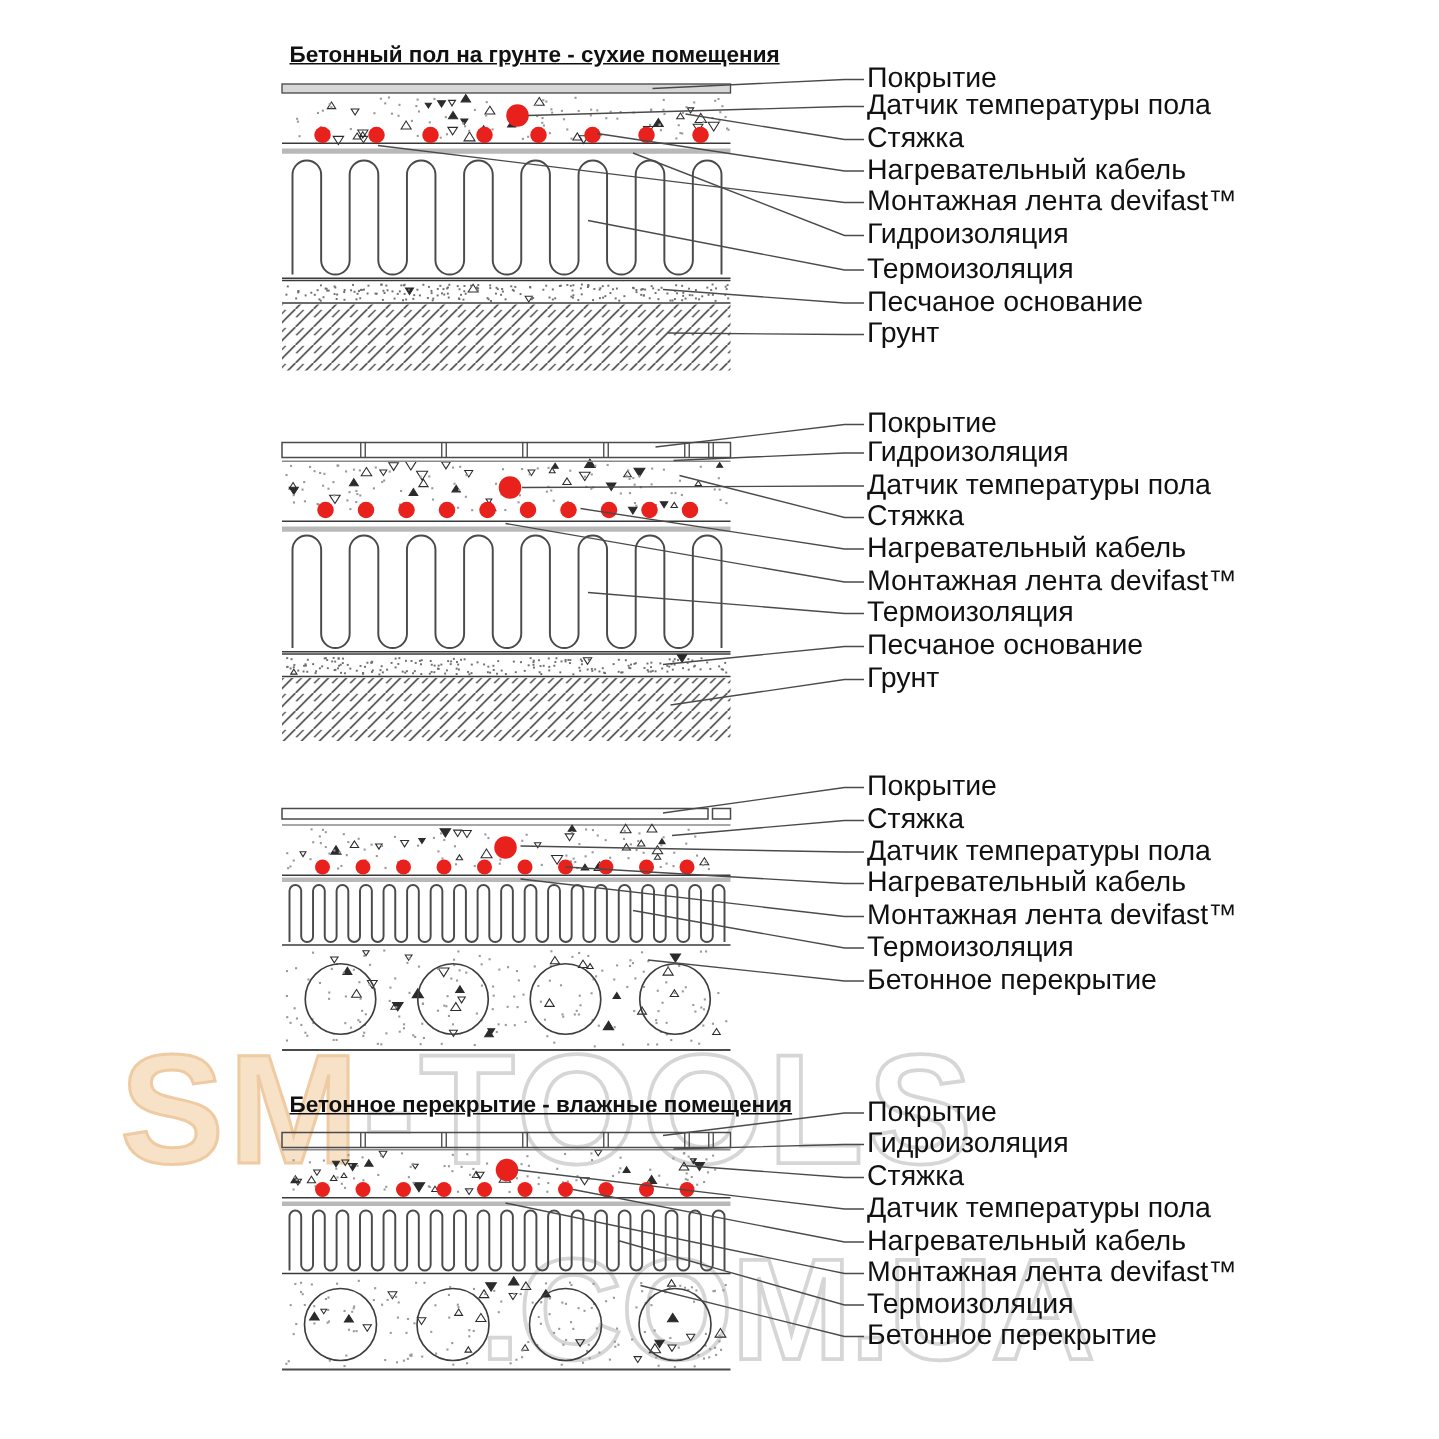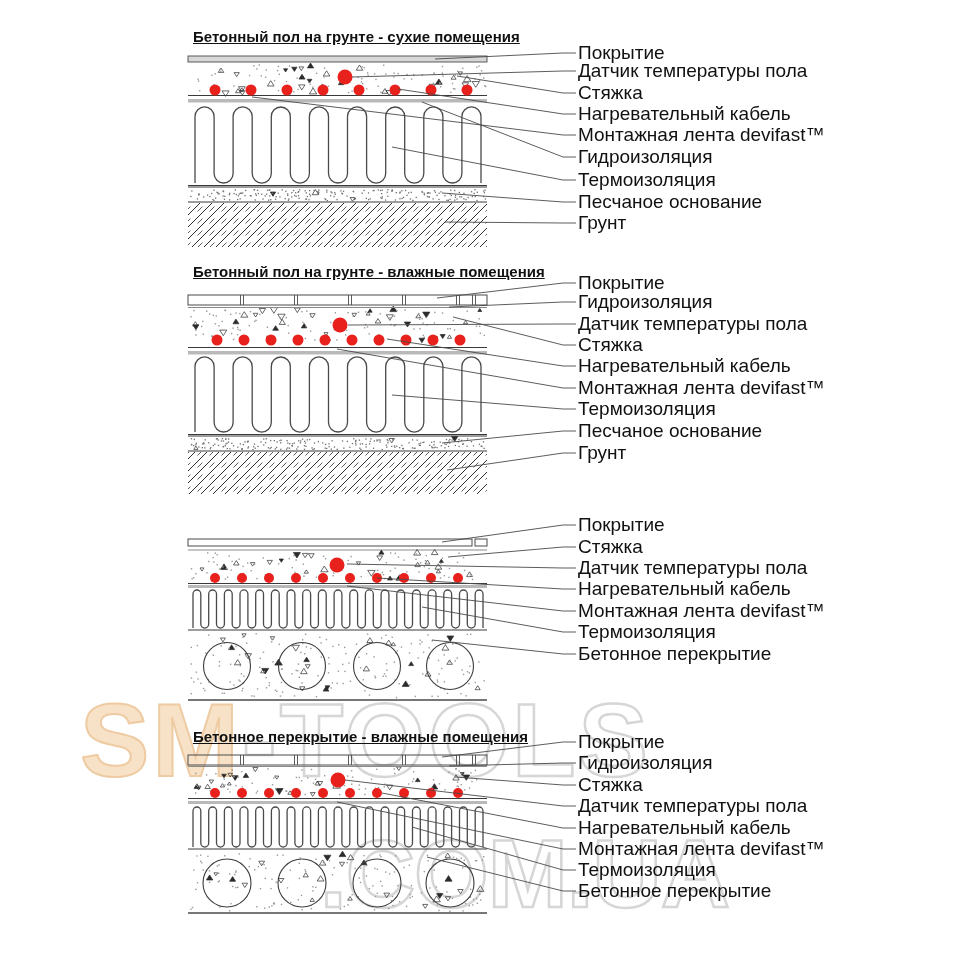--- a/index.html
+++ b/index.html
@@ -427,21 +427,20 @@
   <div class="lbl" style="top:45px">Покрытие</div>
   <div class="lbl" style="top:63px">Датчик температуры пола</div>
   <div class="lbl" style="top:85px">Стяжка</div>
   <div class="lbl" style="top:106px">Нагревательный кабель</div>
   <div class="lbl" style="top:127px">Монтажная лента devifast™</div>
   <div class="lbl" style="top:149px">Гидроизоляция</div>
   <div class="lbl" style="top:172px">Термоизоляция</div>
   <div class="lbl" style="top:194px">Песчаное основание</div>
   <div class="lbl" style="top:215px">Грунт</div>
 
-  <div class="title" style="top:263px">Бетонный пол на грунте - влажные помещения</div>
 
   <svg class="art" style="top:270px" width="393" height="228">
     <g>
       <rect x="3" y="182" width="299" height="42" fill="url(#hatch)"></rect>
     </g>
     <g>
       <line class="ln" x1="3" y1="166" x2="302" y2="166"></line>
       <line class="ln" x1="3" y1="181" x2="302" y2="181"></line>
       <g>
           <path d="M269.7,171.5 l-3.2,-5.0 l6.3,0 z" stroke="#2b2b2b" stroke-width="0.7" fill="#2b2b2b"></path>

